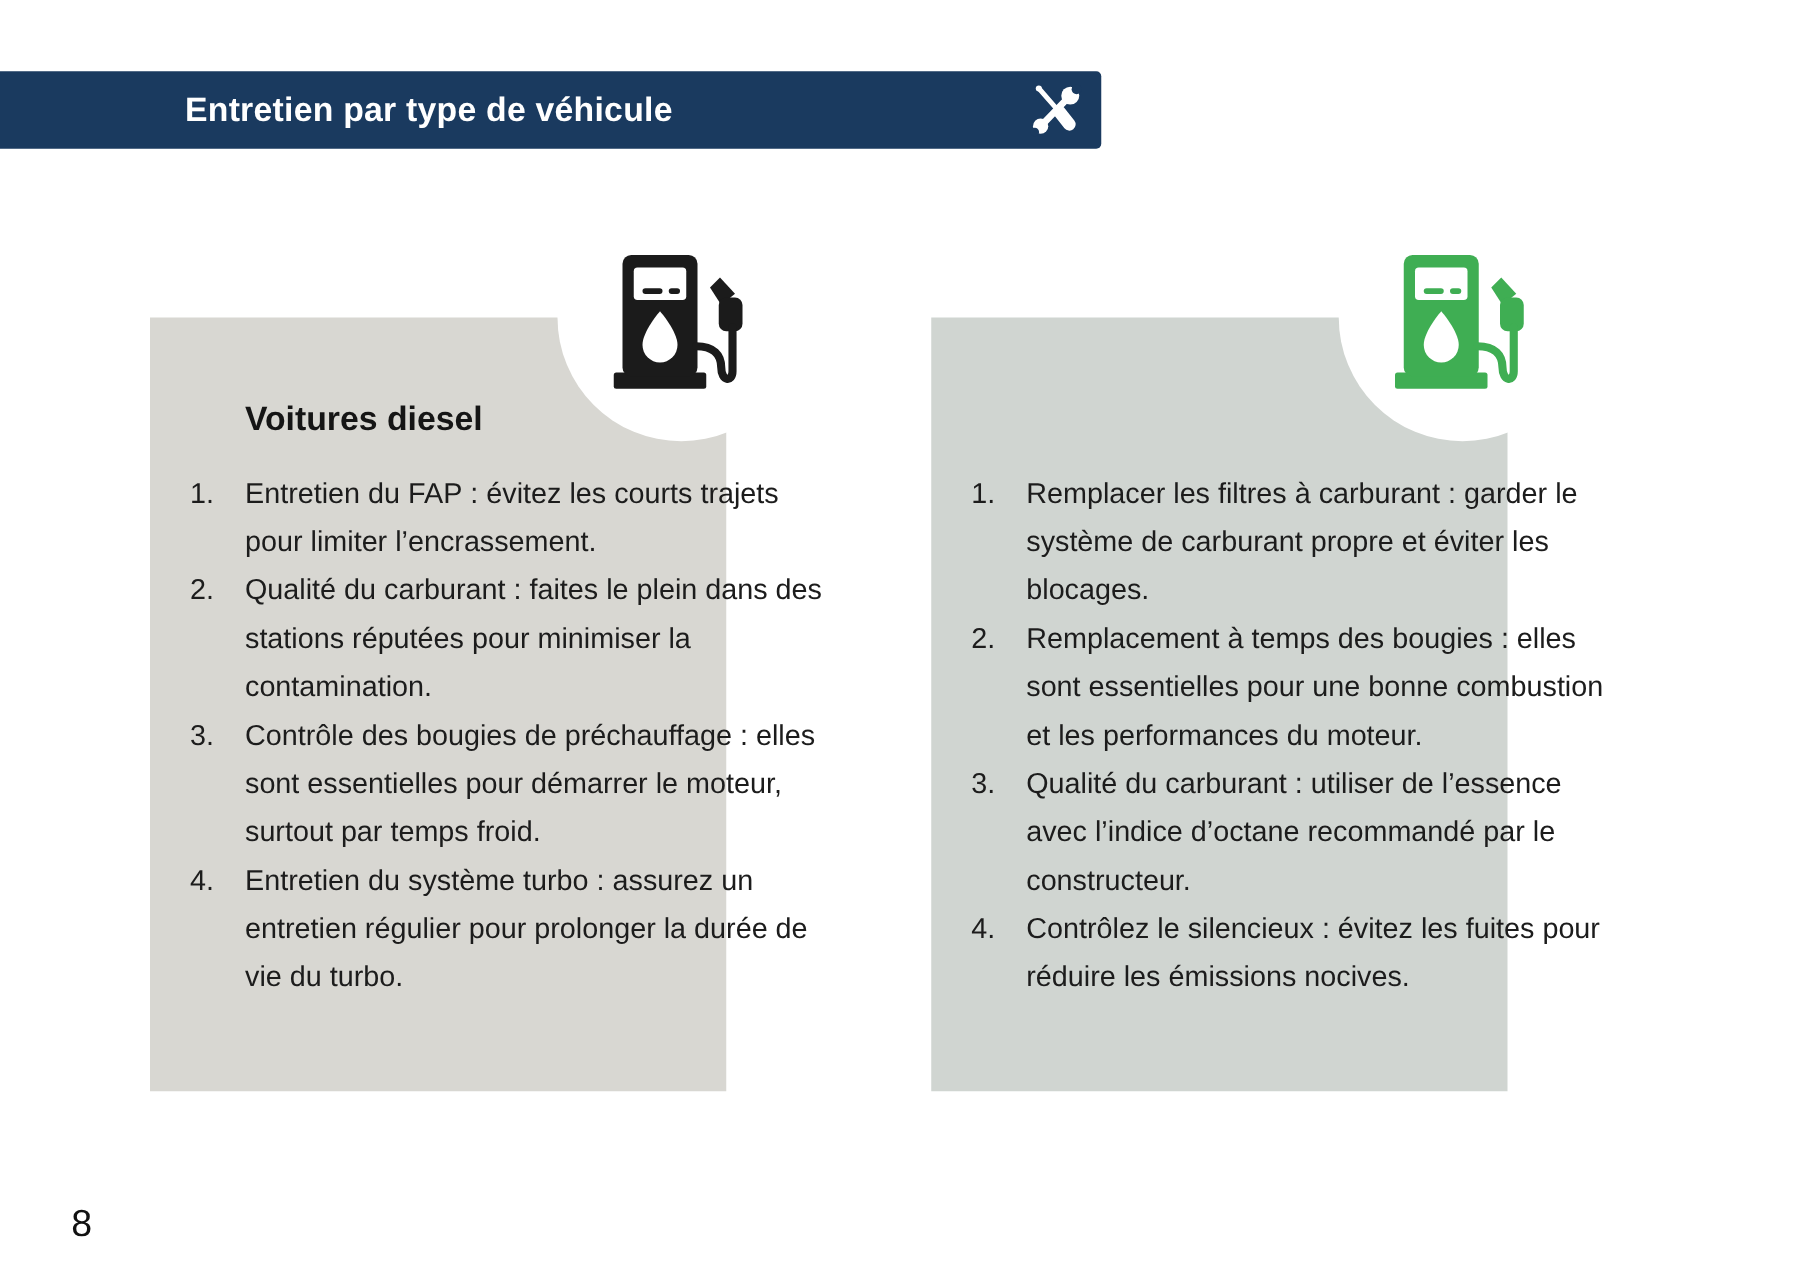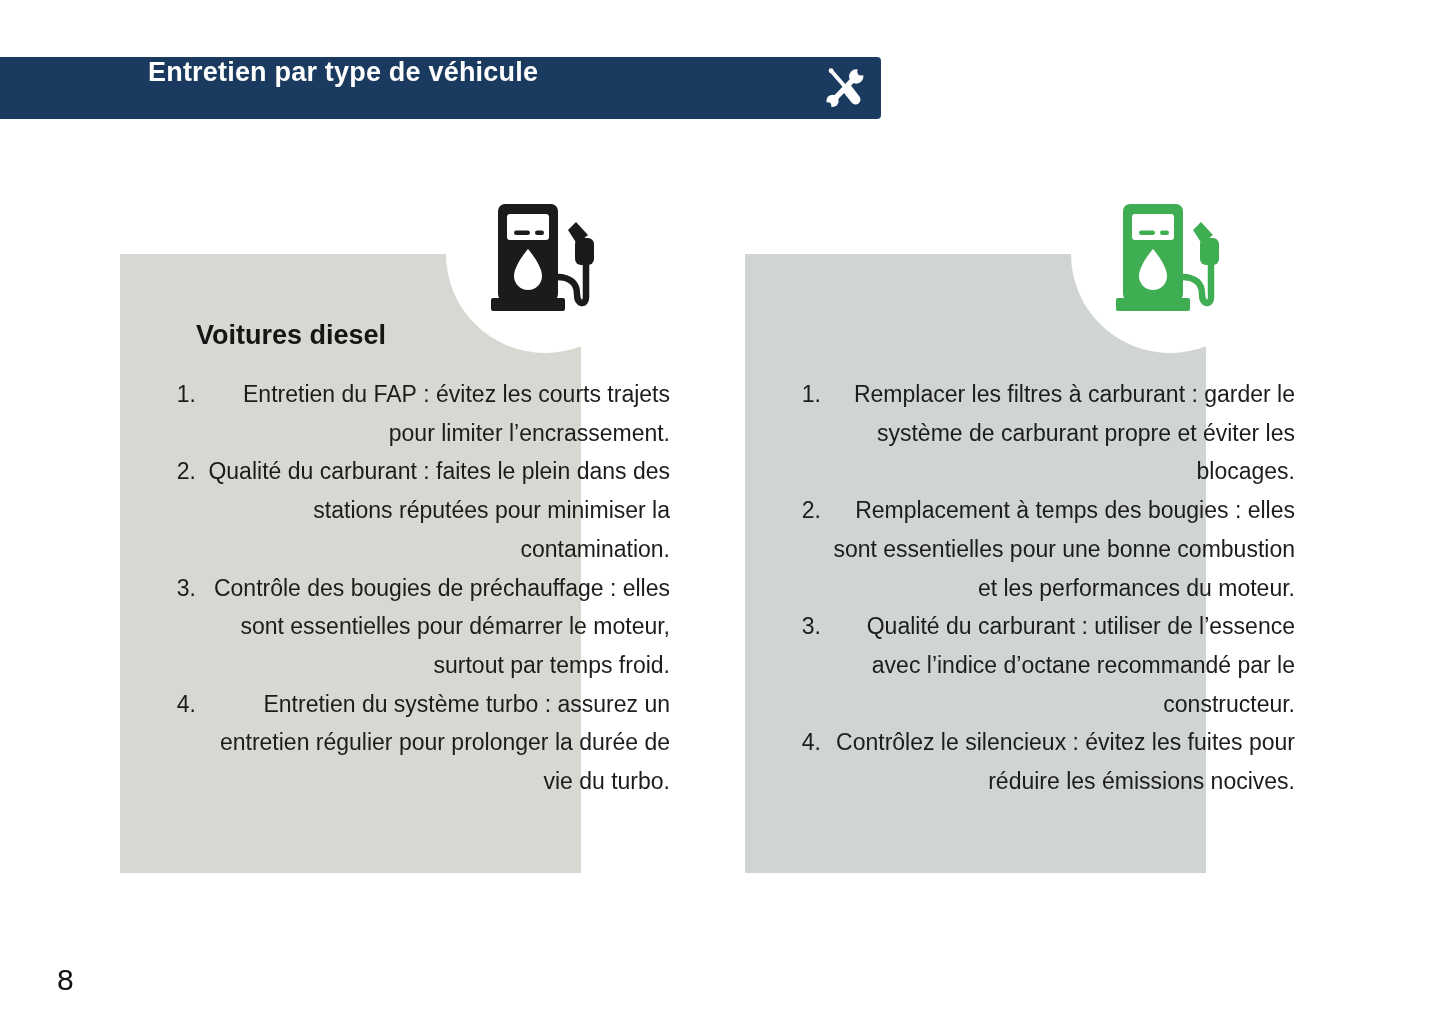--- a/index.html
+++ b/index.html
@@ -19,41 +19,41 @@
   }
 
   
   .topbar{
     position:absolute;
     left:0; top:57px;
     width:881px; height:62px;
     background:var(--navy);
     border-radius:0 4px 4px 0;
     display:flex;
-    align-items:flex-start;
+    align-items:center;
   }
   .topbar-title{
     margin-left:148px;
     color:#ffffff;
     font-size:27px;
     font-weight:bold;
     letter-spacing:.2px;
   }
   .topbar-icon{
     position:absolute;
     right:14px; top:8px;
     width:46px; height:46px;
     display:block;
   }
 
   
   .card{
     position:absolute;
     top:254px;
-    width:461px; height:619px;text-align:right;
+    width:461px; height:619px;
   }
   .card-diesel{ left:120px; background:var(--card-diesel); }
   .card-essence{ left:745px; background:var(--card-essence); }
 
   .cutout{
     position:absolute;
     left:326px; top:-99px;
     width:198px; height:198px;
     border-radius:50%;
     background:#ffffff;

